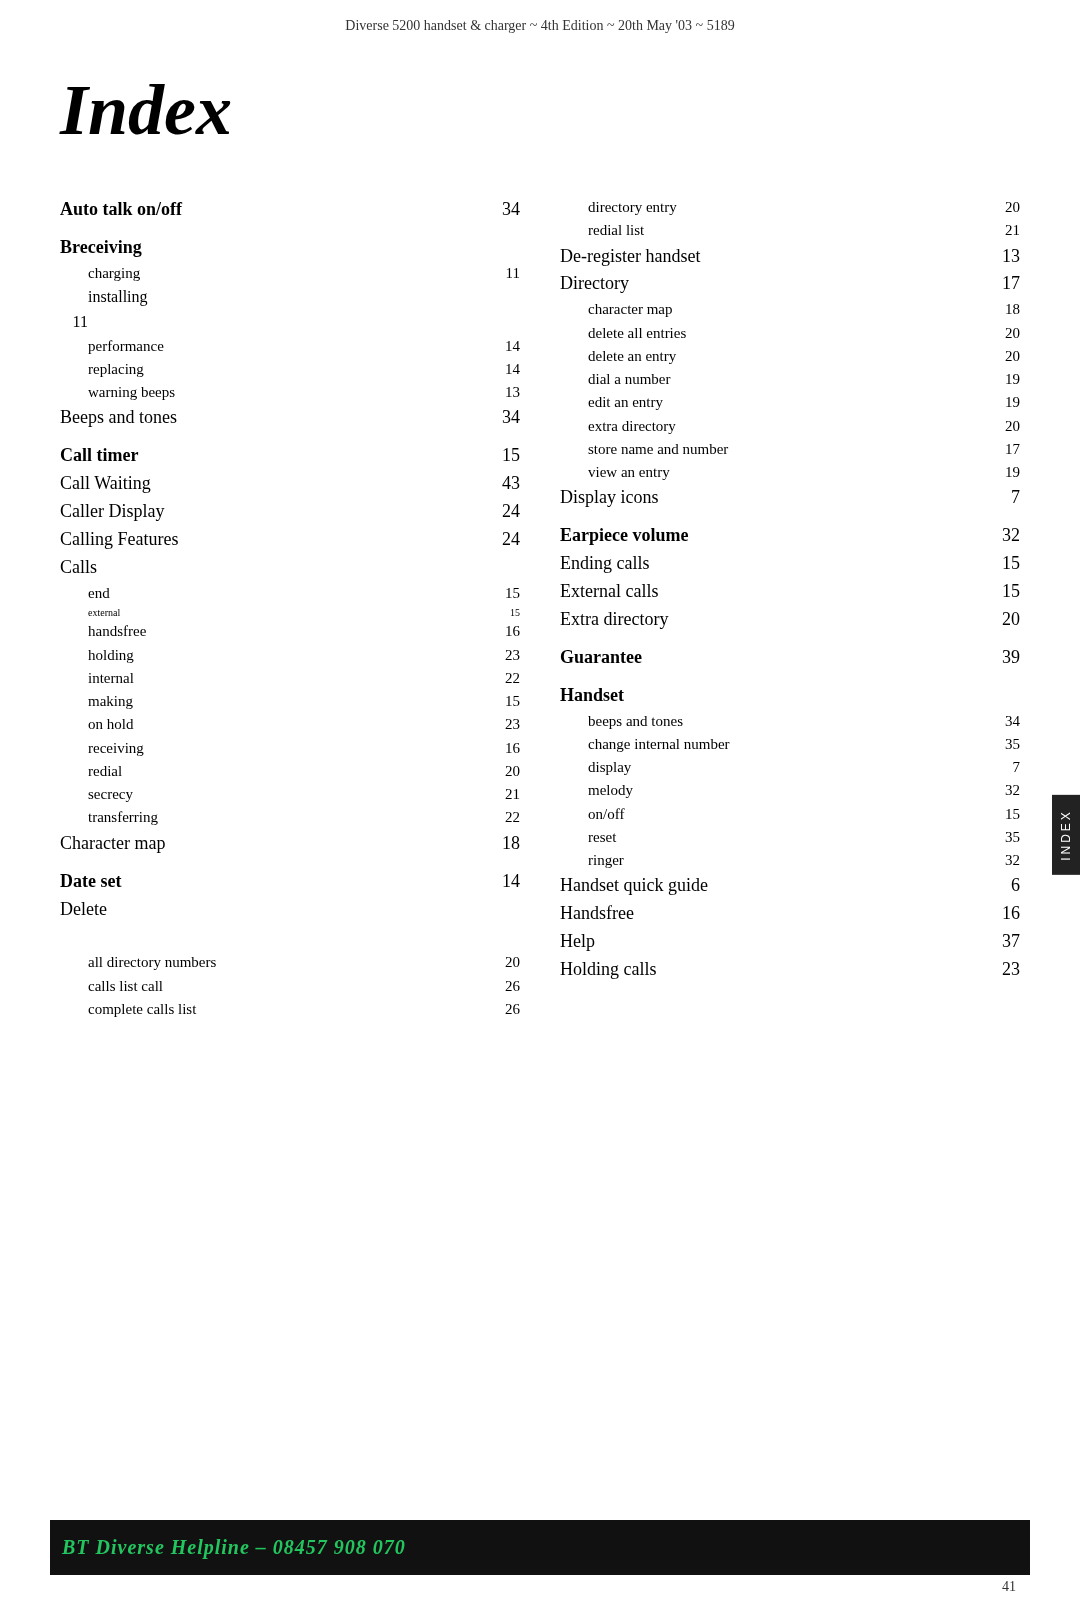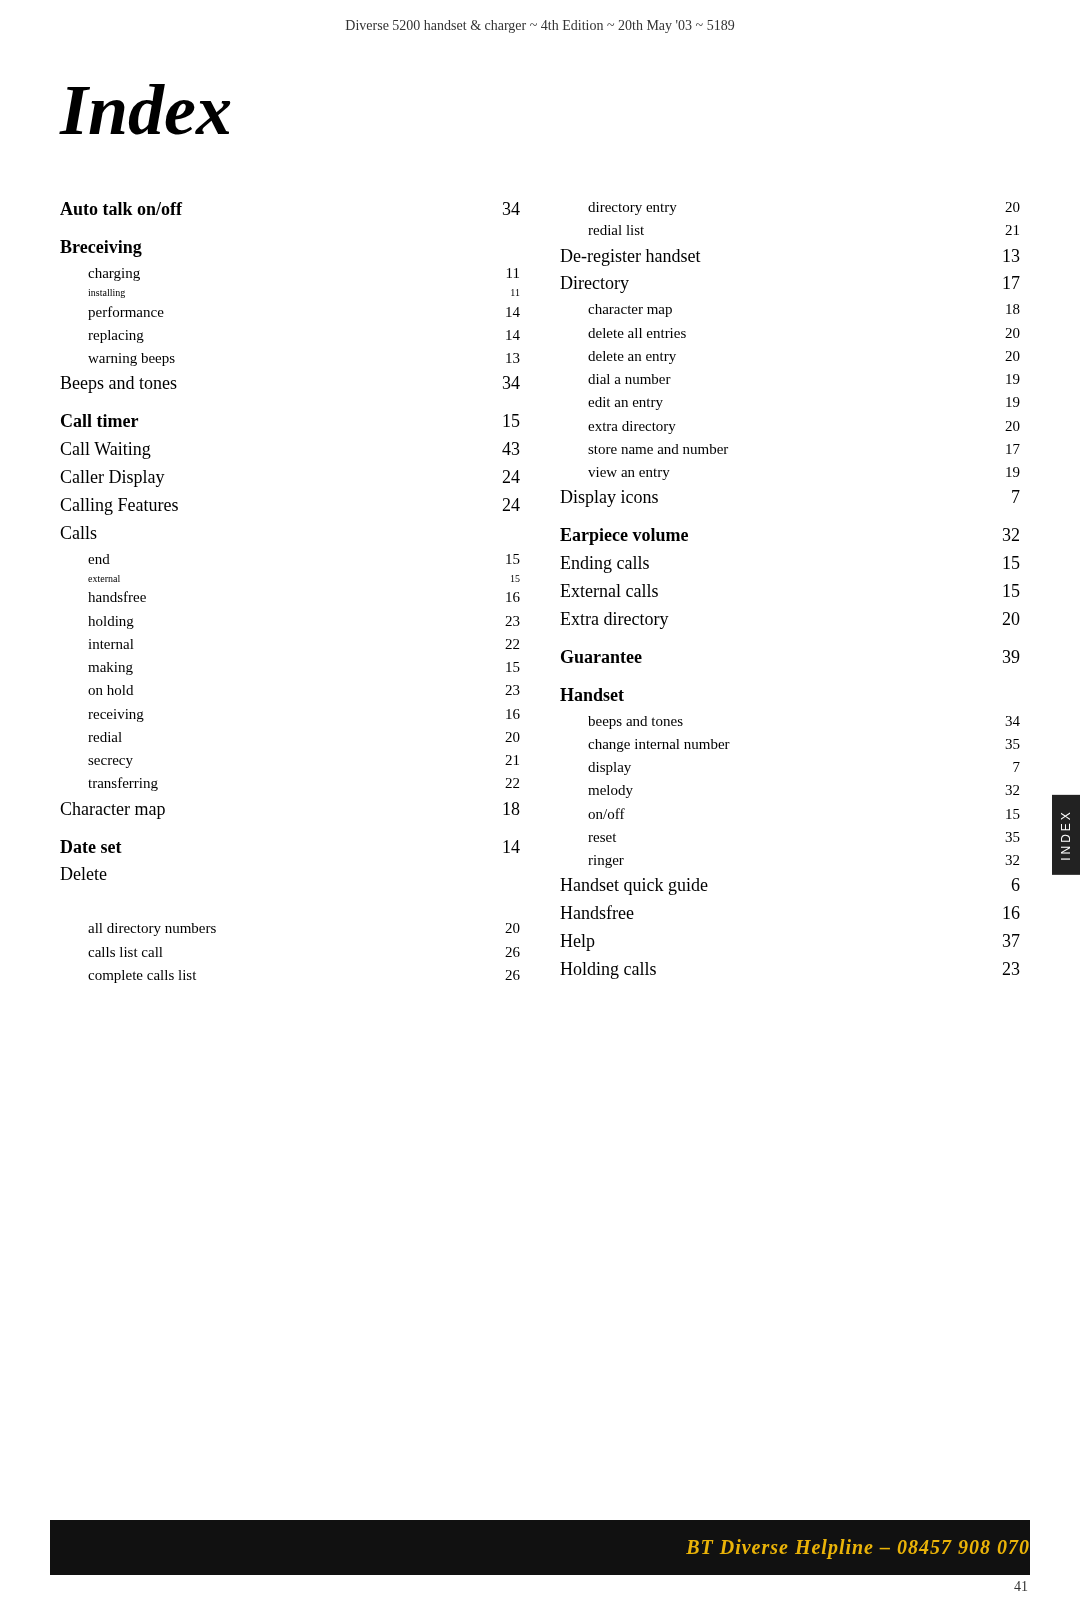--- a/index.html
+++ b/index.html
@@ -81,34 +81,34 @@
 
     .page-footer {
       position: absolute;
       bottom: 30px;
       left: 50px;
       right: 50px;
     }
 
     .footer-bar {
       background: #111;
-      color: #eab308;
-      text-align: right;
-      padding: 16px 0;
+      color: #22c55e;
+      text-align: left;
+      padding: 16px 12px;
       font-size: 20px;
       font-style: italic;
       font-weight: bold;
       font-family: 'Times New Roman', Times, serif;
       letter-spacing: 1px;
     }
 
     .page-number {
       position: absolute;
       bottom: 10px;
-      right: 52px;
+      right: 64px;
       font-size: 14px;
       color: #333;
     }
   </style>
 </head>
 <body>
 
 <div class="page-header">
   <span>Diverse 5200 handset &amp; charger ~ 4th Edition ~ 20th May '03 ~ 5189</span>
 </div>
@@ -126,21 +126,21 @@
         </div>
         <div style="height: 10px;"></div>
         <div class="index-entry">
           <span class="entry-term" style="font-weight: bold;"><span style="font-weight: bold;">B</span><span>receiving</span></span>
           <span class="entry-page"></span>
         </div>
         <div class="index-entry" style="font-size: 15px;">
           <span class="entry-term" style="padding-left: 28px; font-weight: normal;">charging</span>
           <span class="entry-page">11</span>
         </div>
-        <div class="index-entry" style="font-size: 10px;">
+        <div class="index-entry" style="font-size: 16px; flex-direction: column;">
           <span class="entry-term" style="padding-left: 28px; font-weight: normal;">installing</span>
           <span class="entry-page">11</span>
         </div>
         <div class="index-entry" style="font-size: 15px;">
           <span class="entry-term" style="padding-left: 28px; font-weight: normal;">performance</span>
           <span class="entry-page">14</span>
         </div>
         <div class="index-entry" style="font-size: 15px;">
           <span class="entry-term" style="padding-left: 28px; font-weight: normal;">replacing</span>
           <span class="entry-page">14</span>

